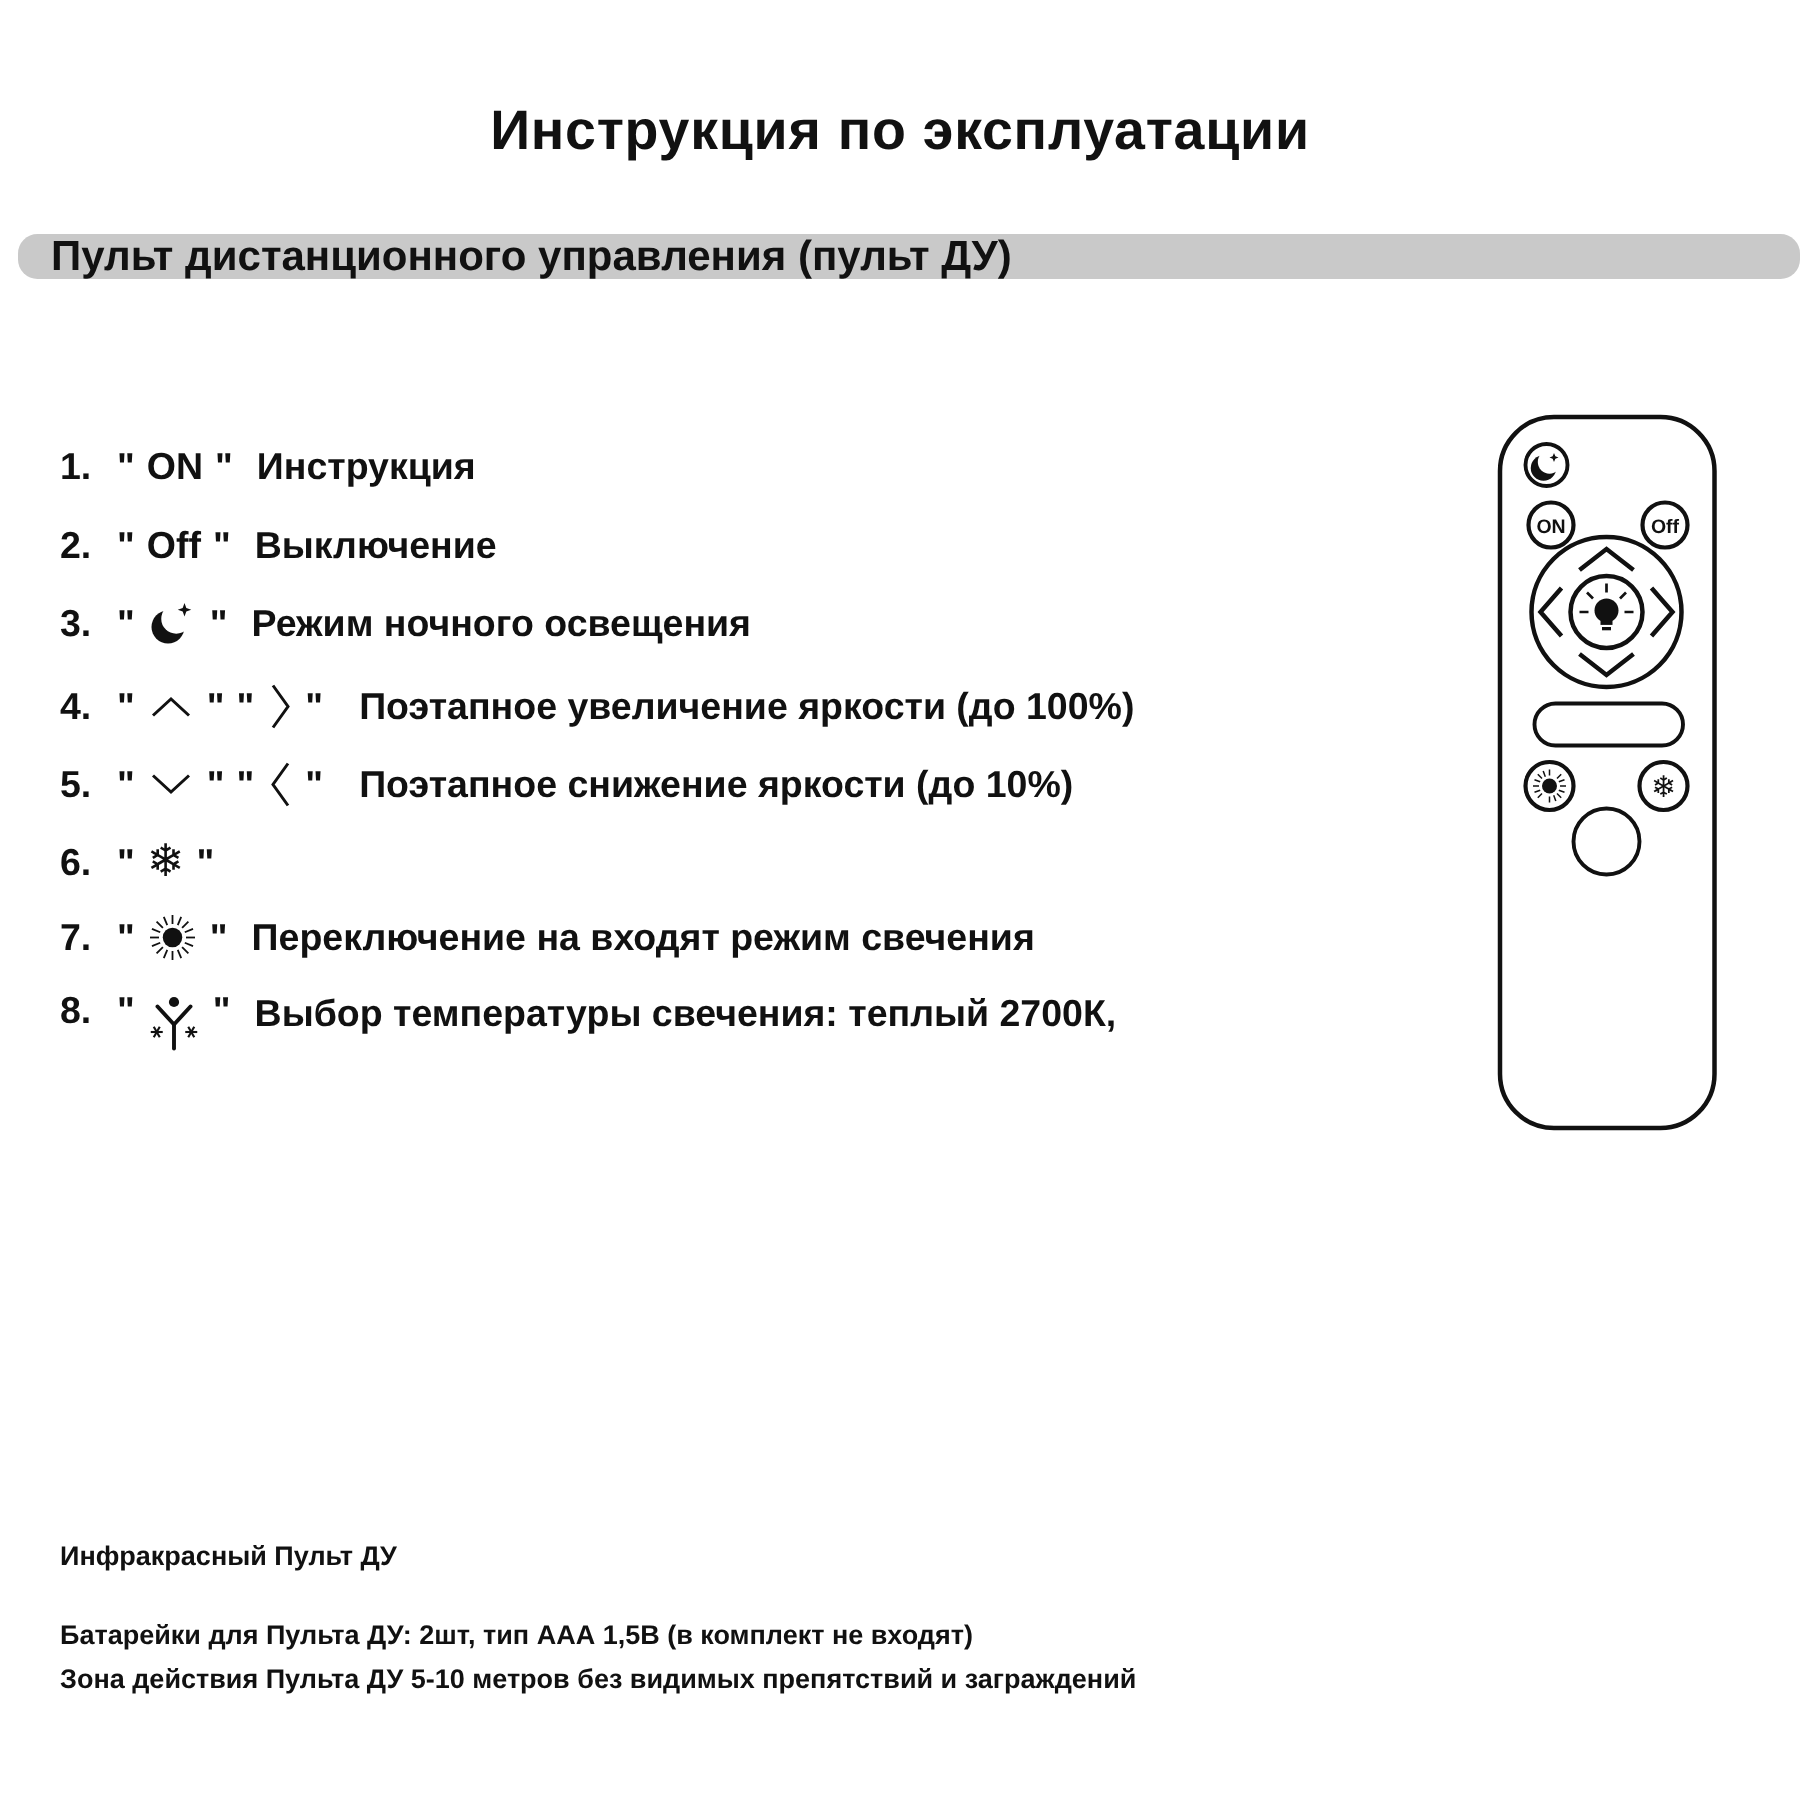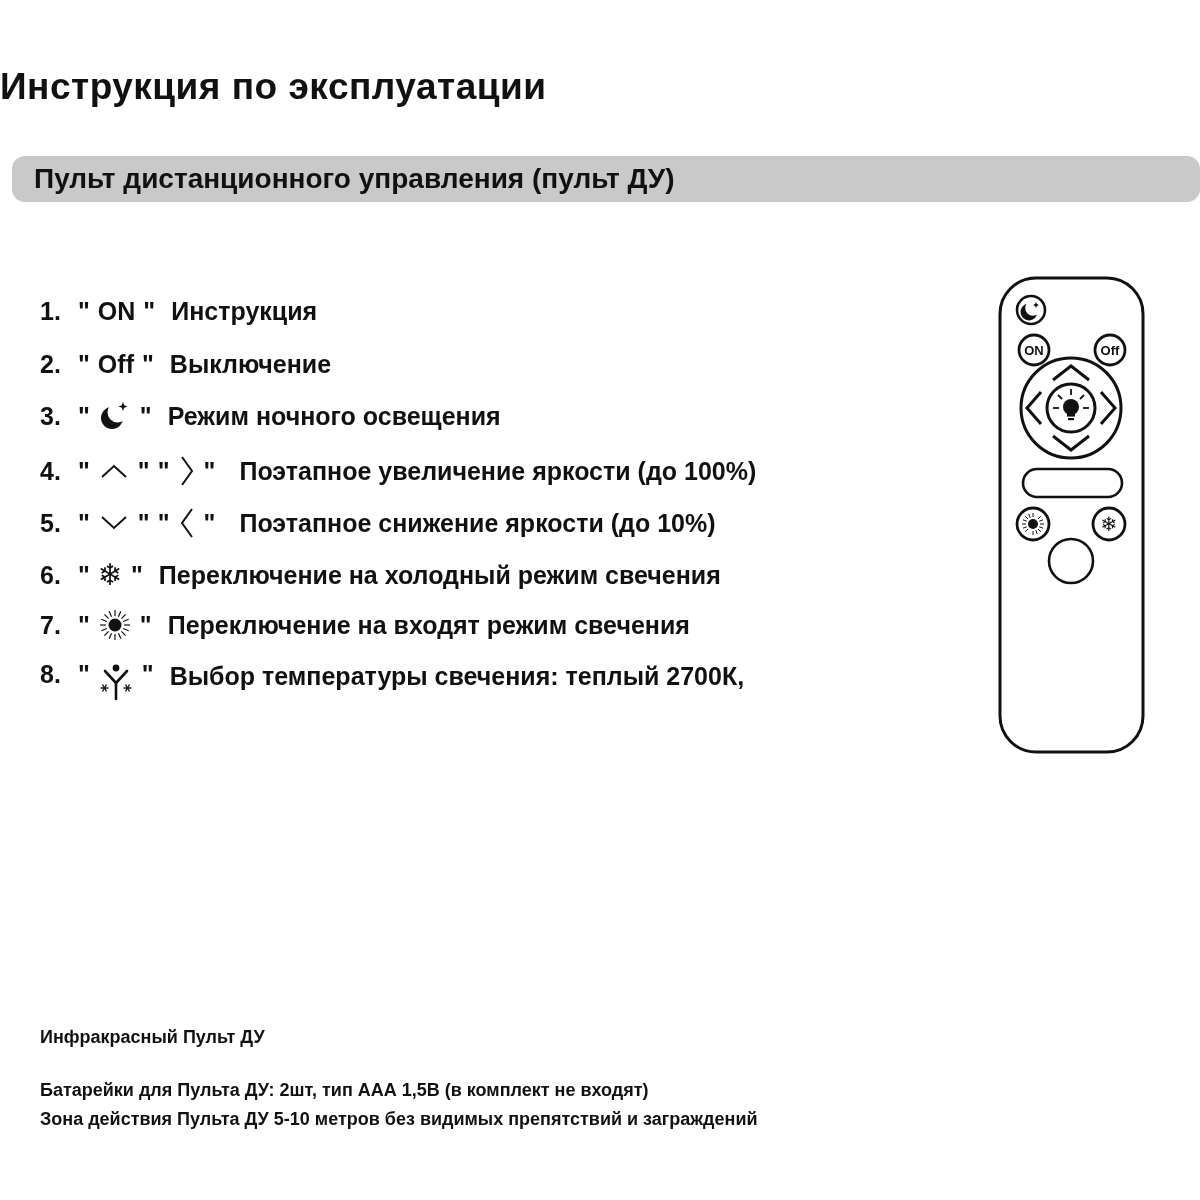--- a/index.html
+++ b/index.html
@@ -3,28 +3,28 @@
 <meta charset="utf-8">
 <style>
   html,body { margin:0; padding:0; background:#ffffff; }
   .page {
     position:relative; width:1200px; height:1200px; background:#ffffff;
     font-family:"Liberation Sans", sans-serif; font-weight:bold; color:#111111;
     overflow:hidden;
   }
   .title {
     position:absolute; top:66px; left:0; width:100%;
-    text-align:left; font-size:37px; letter-spacing:0.5px;
+    text-align:center; font-size:37px; letter-spacing:0.5px;
   }
   .bar {
     position:absolute; left:12px; right:0; background:#c9c9c9;
     display:flex; align-items:center; padding-left:22px; font-size:28px;
     box-sizing:border-box;
   }
-  .bar1 { top:156px; height:46px;border-radius:13px; }
+  .bar1 { top:156px; height:30px;border-radius:13px; }
   .bar2 { top:944px; height:43px; }
   .item {
     position:absolute; left:40px; display:flex; align-items:center;
     font-size:25px; gap:8px; white-space:nowrap; height:34px; line-height:1;
   }
   .item .num { min-width:30px; }
   .item .lbl { margin-left:8px; }
   .item .lbl-far { margin-left:16px;text-align:center; }
   .icon-wrap { display:flex; align-items:center; justify-content:center; }
   .glyph { font-family:"DejaVu Sans", sans-serif; font-weight:normal; font-size:30px; line-height:1; }
@@ -116,21 +116,20 @@
     </span>
     <span>"</span>
     <span class="lbl lbl-far">Поэтапное снижение яркости (до 10%)</span>
   </div>
 
   <div class="item" style="top:558px">
     <span class="num">6.</span>
     <span>"</span>
     <span class="glyph">❄</span>
     <span>"</span>
-    <span class="lbl">Переключение на холодный режим свечения</span>
   </div>
 
   <div class="item" style="top:608px">
     <span class="num">7.</span>
     <span>"</span>
     <span class="icon-wrap">
       <svg width="34" height="34" viewBox="0 0 34 34">
         <g stroke="#111" stroke-width="1.2">
           <line x1="17" y1="2" x2="17" y2="8"></line>
             <line x1="17" y1="26" x2="17" y2="32"></line>

